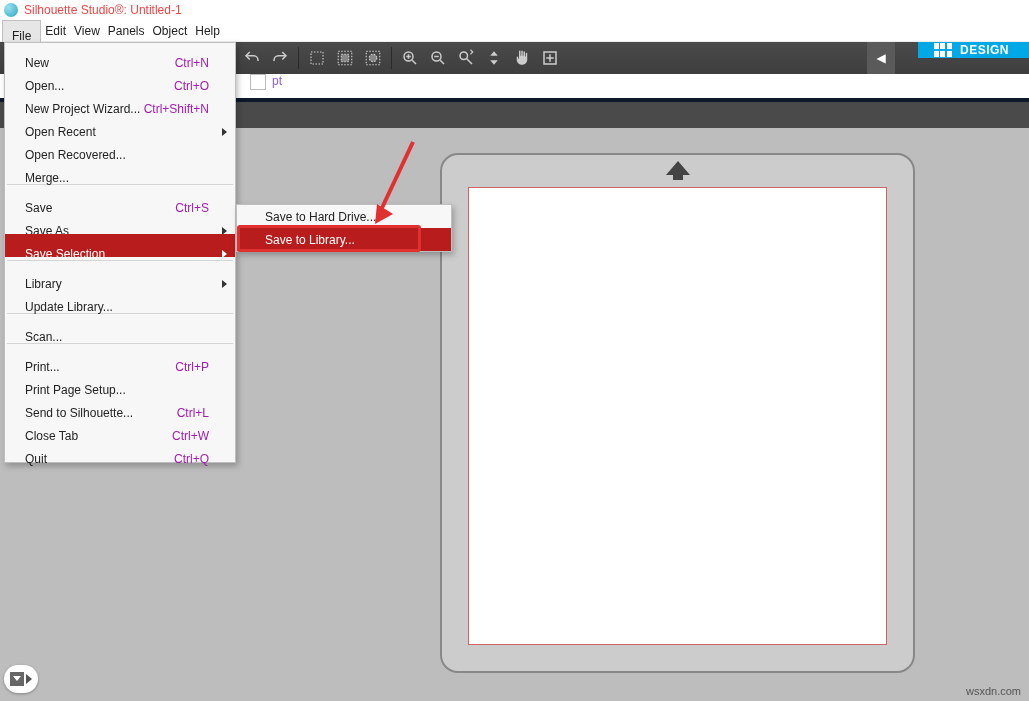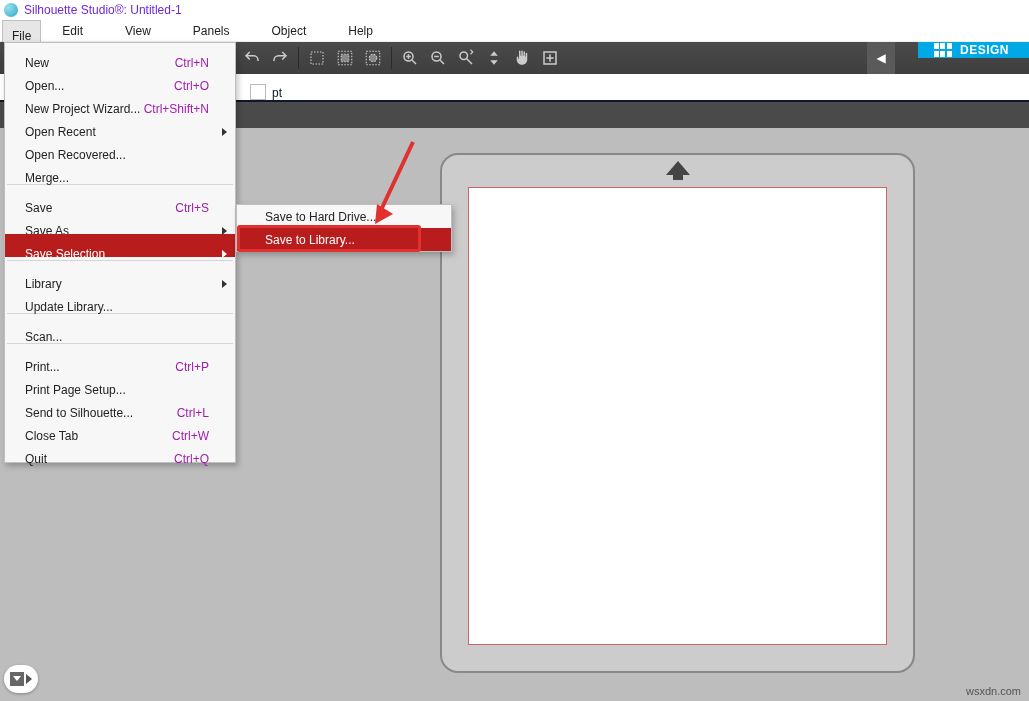--- a/index.html
+++ b/index.html
@@ -1,44 +1,44 @@
 <!DOCTYPE html>
 <html><head>
 <meta charset="utf-8">
 <style>
 * { margin: 0; padding: 0; box-sizing: border-box; font-family: "Segoe UI", Tahoma, sans-serif; font-size: 12px; user-select: none; }
 body { width: 1029px; height: 701px; background: #fff; overflow: hidden; position: relative; }
 
 
 .titlebar { height: 20px; background: #fff; display: flex; align-items: center; padding-left: 4px; gap: 6px; }
 .app-icon { width: 14px; height: 14px; border-radius: 50%; background: radial-gradient(circle at 30% 30%, #9be0f0, #2aa9c4); display: inline-block; }
-.title-text { color: #6d28d9; }
+.title-text { color: #ef4444; }
 
 
 .menubar { height: 22px; background: #fff; display: flex; align-items: stretch; padding: 0 2px; border-bottom: 1px solid #eee; }
-.menu-item { padding: 0 21px; display: flex; align-items: center; color: #222; cursor: default; }
+.menu-item { padding: 0 4px; display: flex; align-items: center; color: #222; cursor: default; }
 .menu-item.active { background: #e6e6e6; border: 1px solid #c0c0c0; border-bottom: none; padding: 15px 9px; }
 
 
 .toolbar { height: 32px; background: linear-gradient(#4a4a4a,#3e3e3e); display: flex; align-items: center; gap: 0; padding: 0 2px; position: relative; }
 .tool-btn { width: 28px; height: 28px; display: flex; align-items: center; justify-content: center; color: #ddd; }
 .tool-sep { width: 1px; height: 22px; background: #2a2a2a; margin: 0 4px; }
 .tool-btn svg { width: 18px; height: 18px; }
 .design-tab { position: absolute; right: 0; top: 0; height: 16px; background: #00a8e6; color: #fff; display: flex; align-items: center; gap: 8px; padding: 0 20px 0 16px; font-weight: 600; letter-spacing: 0.5px; }
 .design-tab .grid { width: 18px; height: 14px; display: inline-block; background:
   linear-gradient(#fff,#fff) 0 0/5px 6px no-repeat,
   linear-gradient(#fff,#fff) 6.5px 0/5px 6px no-repeat,
   linear-gradient(#fff,#fff) 13px 0/5px 6px no-repeat,
   linear-gradient(#fff,#fff) 0 8px/5px 6px no-repeat,
   linear-gradient(#fff,#fff) 6.5px 8px/5px 6px no-repeat,
   linear-gradient(#fff,#fff) 13px 8px/5px 6px no-repeat; }
 .design-arrow { position: absolute; right: 134px; top: 0; width: 28px; height: 32px; background: #5a5a5a; color: #fff; display: flex; align-items: center; justify-content: center; }
 
 
-.optbar { height: 28px; background: #fff; border-bottom: 2px solid #0f172a; display: flex; align-items: flex-end; padding-left: 250px; color: #0f172a; gap: 6px; }
+.optbar { height: 28px; background: #fff; border-bottom: 4px solid #0f172a; display: flex; align-items: flex-start; padding-left: 250px; color: #8b5cf6; gap: 6px; }
 .opt-mini { width: 16px; height: 16px; border: 1px solid #bbb; display: inline-block; }
 
 
 .subbar { height: 26px; background: #4a4a4a; }
 
 
 .canvas-area { position: absolute; left: 0; right: 0; top: 128px; bottom: 0; background: #bdbdbd; }
 .mat { position: absolute; left: 440px; top: 25px; width: 475px; height: 520px; background: #ccc; border: 2px solid #888; border-radius: 18px; }
 .mat .arrow-up { position: absolute; top: 6px; left: 50%; transform: translateX(-50%); width: 0; height: 0; border-left: 12px solid transparent; border-right: 12px solid transparent; border-bottom: 14px solid #444; }
 .mat .arrow-up::after { content: ""; position: absolute; left: -5px; top: 13px; width: 10px; height: 6px; background: #444; }

